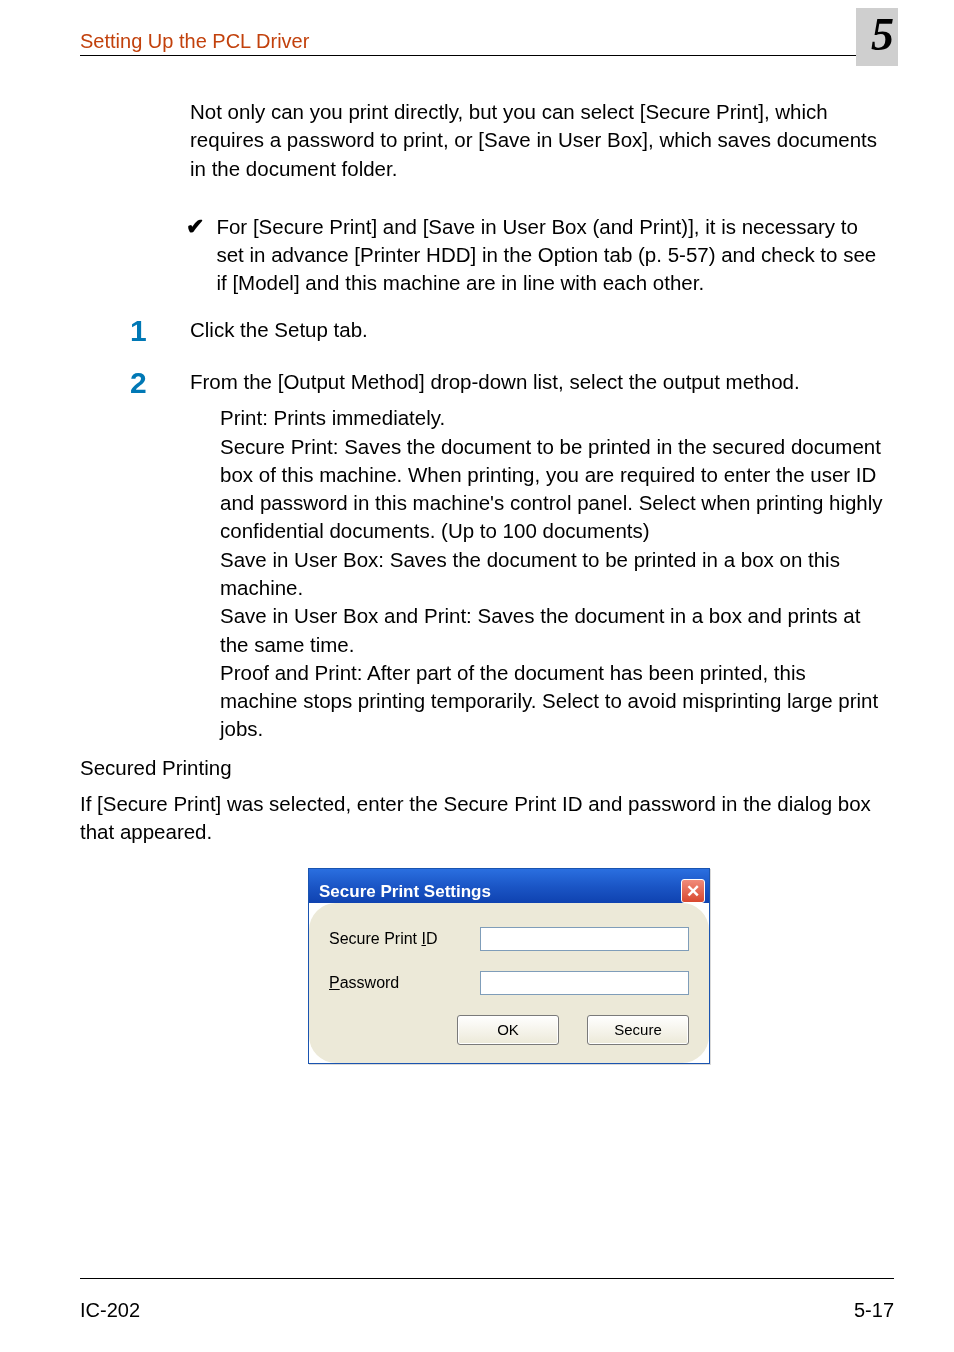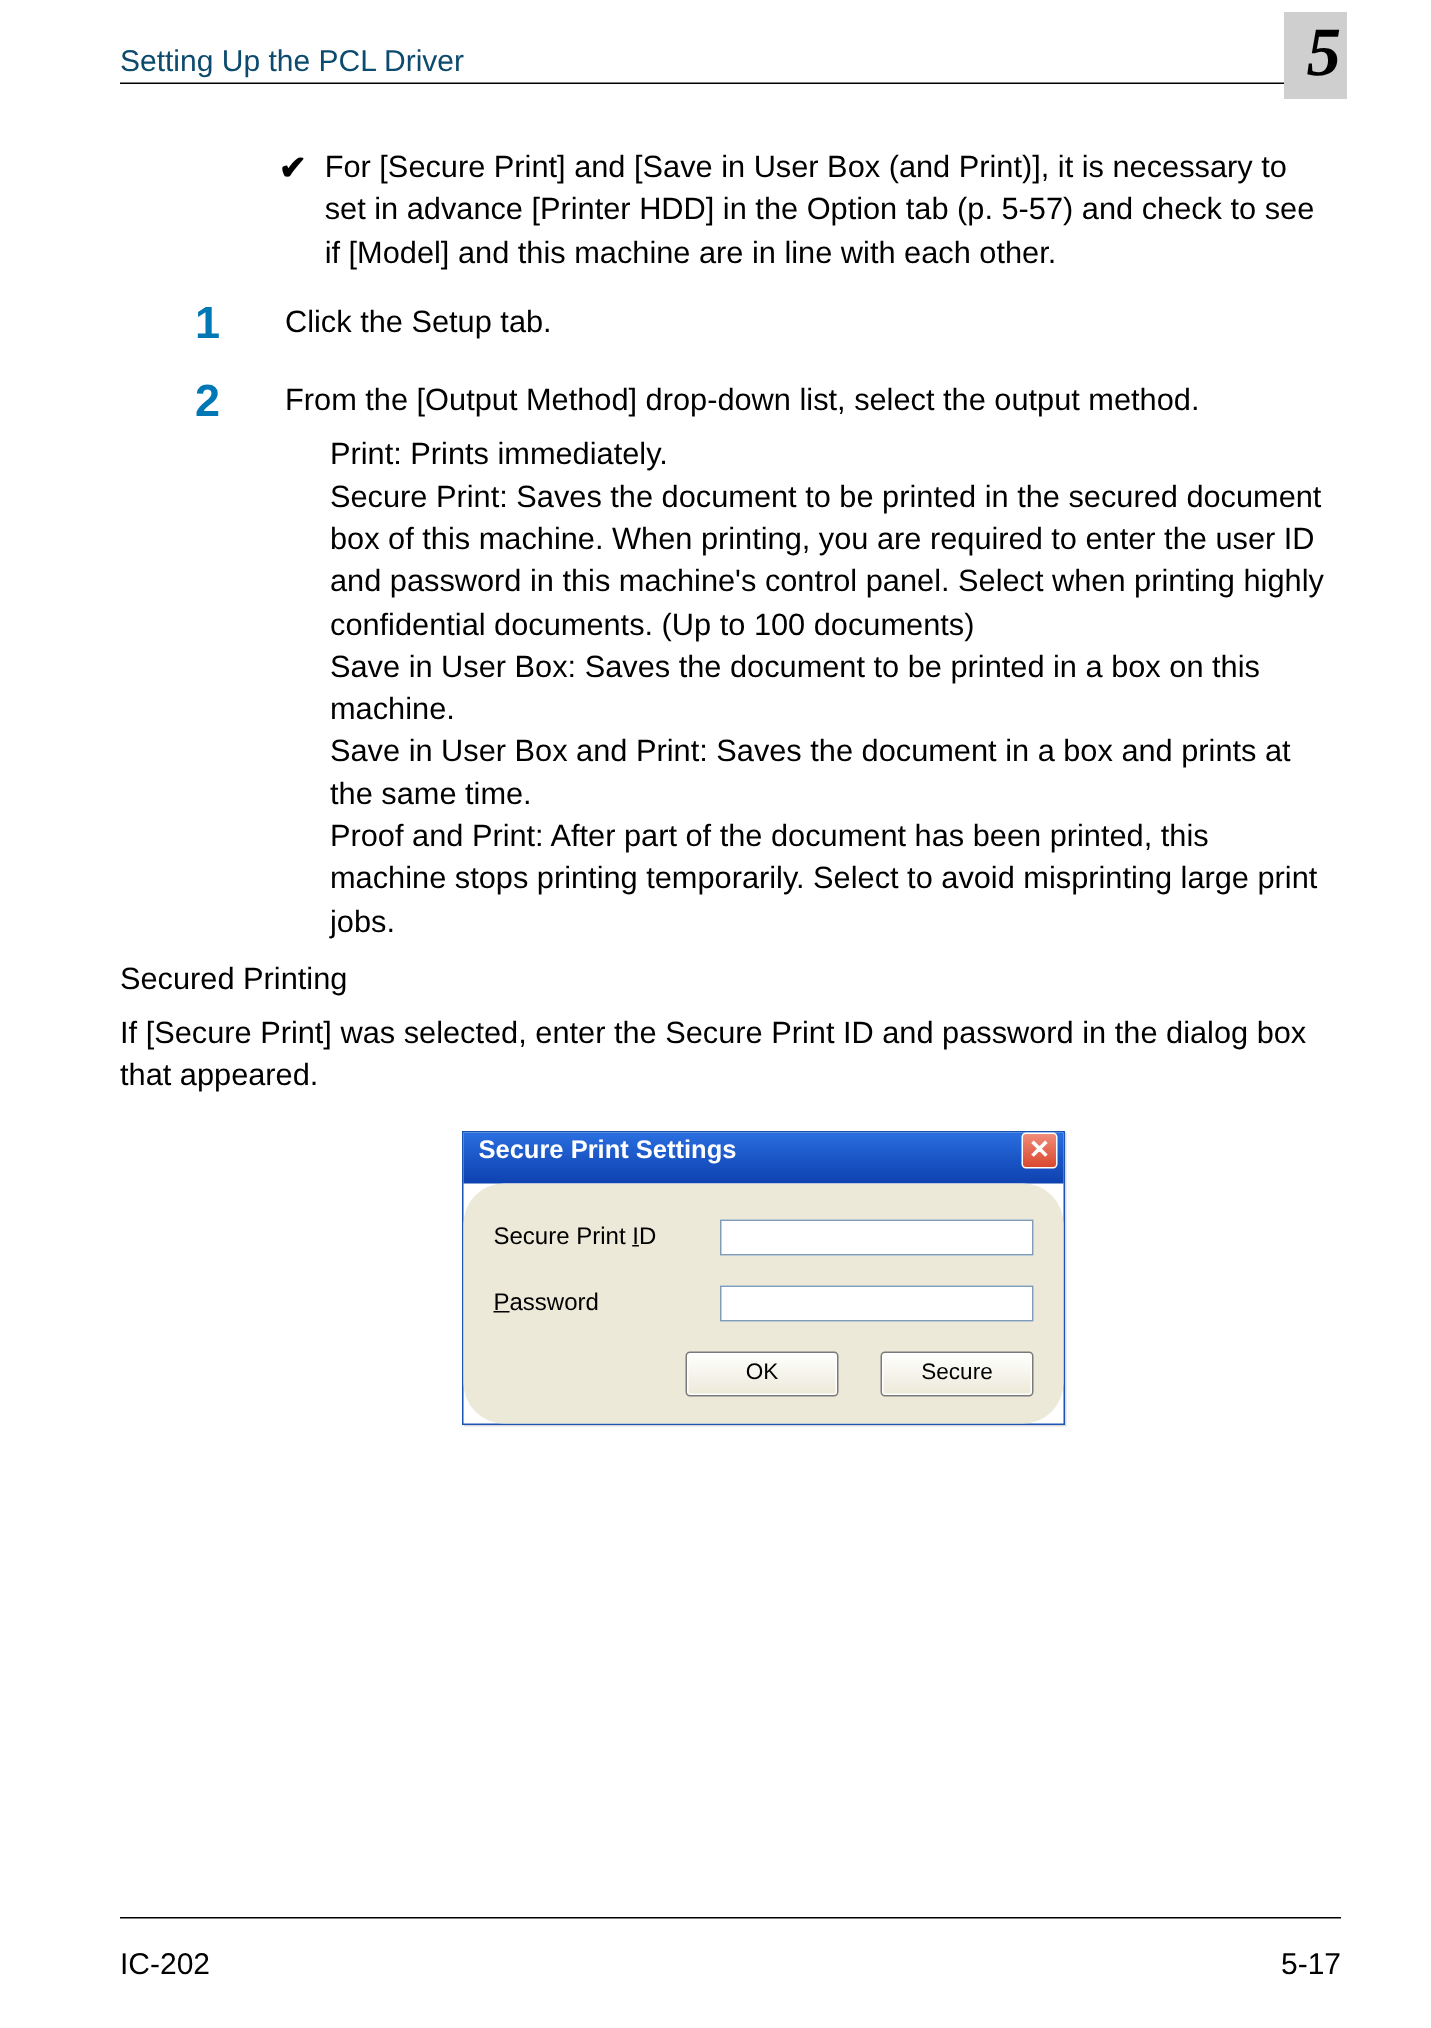--- a/index.html
+++ b/index.html
@@ -19,21 +19,21 @@
     .top-bar {
       display: flex;
       justify-content: space-between;
       align-items: flex-end;
       border-bottom: 1.5px solid #000;
       padding-bottom: 2px;
       position: relative;
     }
     .top-left {
       font-size: 20px;
-      color: #0c4a6e;
+      color: #c2410c;
     }
     .chapter-box {
       position: absolute;
       right: -4px;
       top: -22px;
       background: #cfcfcf;
       height: 58px;
       width: 42px;
     }
     .chapter-num {
@@ -113,21 +113,21 @@
       width: 400px;
       border: 1px solid #1a54b0;
       font-family: Tahoma, Arial, sans-serif;
       box-shadow: 1px 1px 0 rgba(0,0,0,.15);
     }
     .dialog-titlebar {
       height: 34px;
       background: linear-gradient(to bottom, #2a6fe0 0%, #1b56c6 50%, #0f42b0 100%);
       color: #fff;
       display: flex;
-      align-items: flex-start;
+      align-items: flex-end;
       padding: 0 4px 0 10px;
       font-size: 17px;
       font-weight: bold;
     }
     .dialog-title-text {
       flex: 1;
     }
     .dialog-close {
       width: 24px;
       height: 24px;
@@ -203,20 +203,21 @@
 <body>
 
 <div class="page">
   <div class="top-bar">
     <span class="top-left">Setting Up the PCL Driver</span>
     <div class="chapter-box"></div>
     <span class="chapter-num">5</span>
   </div>
 
   <div class="content">
+    <div class="para">Not only can you print directly, but you can select [Secure Print], which requires a password to print, or [Save in User Box], which saves documents in the document folder.</div>
 
     <div class="check-row">
       <span class="check-mark">✔</span>
       <span class="check-text">For [Secure Print] and [Save in User Box (and Print)], it is necessary to set in advance [Printer HDD] in the Option tab (p. 5-57) and check to see if [Model] and this machine are in line with each other.</span>
     </div>
 
     <div class="step">
       <span class="step-num">1</span>
       <div class="step-text">Click the Setup tab.</div>
     </div>

